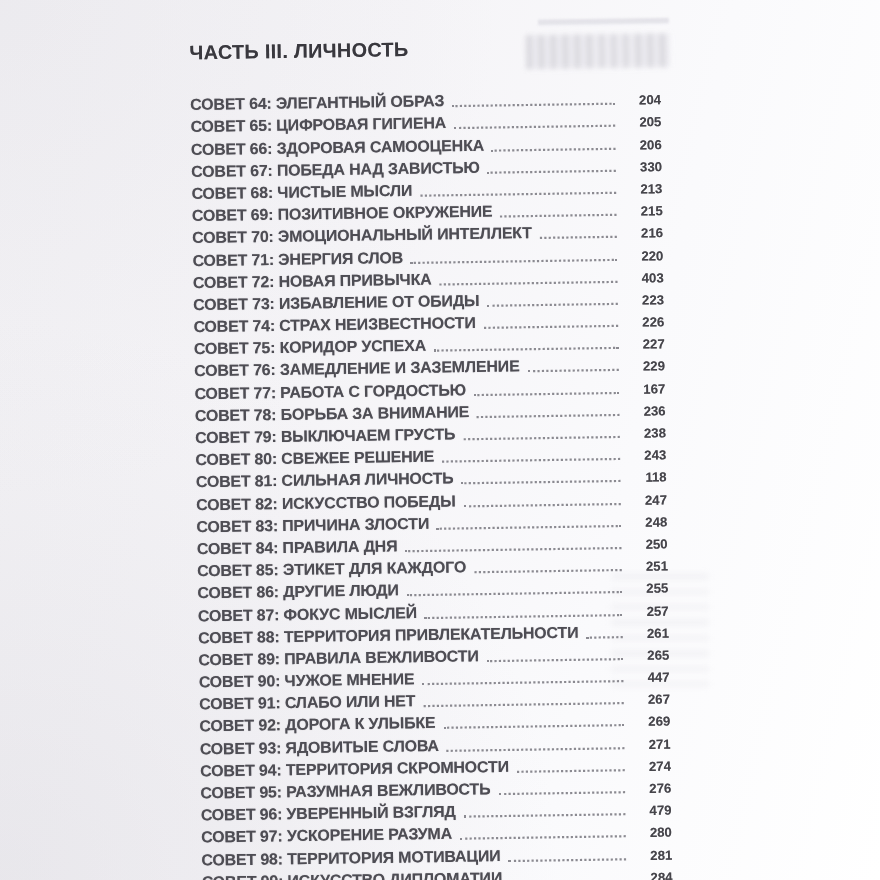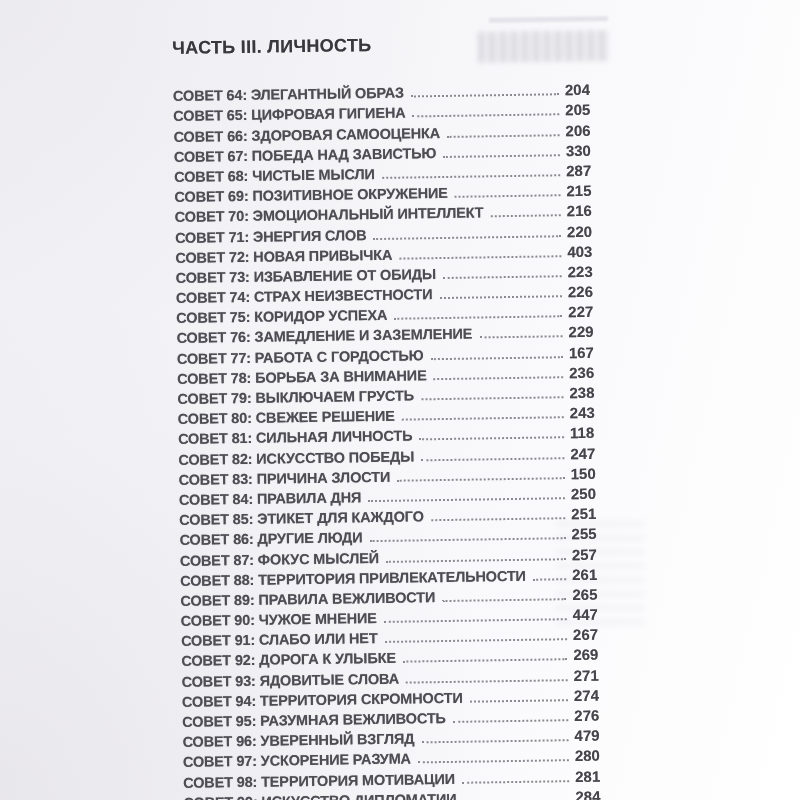--- a/index.html
+++ b/index.html
@@ -57,21 +57,22 @@
   }
   .row .dots {
     flex: 1 1 auto;
     min-width: 26px;
     margin: 0 6px 3px 7px;
     border-bottom: 2px dotted #8b8a91;
     align-self: flex-end;
   }
   .row .p {
     width: 36px;
-    font-size: 15px;
+    text-align: right;
+    font-size: 12px;
     font-weight: 700;
     color: #46454b;
     text-shadow: 0 0 0.6px rgba(70,69,75,0.5);
   }
 
   
   .bleed-rule {
     position: absolute;
     left: 489px;
     top: 17px;
@@ -134,21 +135,21 @@
 
   <div class="row">
     <span class="t">СОВЕТ 67: ПОБЕДА НАД ЗАВИСТЬЮ</span>
     <span class="dots"></span>
     <span class="p">330</span>
   </div>
 
   <div class="row">
     <span class="t">СОВЕТ 68: ЧИСТЫЕ МЫСЛИ</span>
     <span class="dots"></span>
-    <span class="p">287</span>
+    <span class="p">213</span>
   </div>
 
   <div class="row">
     <span class="t">СОВЕТ 69: ПОЗИТИВНОЕ ОКРУЖЕНИЕ</span>
     <span class="dots"></span>
     <span class="p">215</span>
   </div>
 
   <div class="row">
     <span class="t">СОВЕТ 70: ЭМОЦИОНАЛЬНЫЙ ИНТЕЛЛЕКТ</span>
@@ -224,21 +225,21 @@
 
   <div class="row">
     <span class="t">СОВЕТ 82: ИСКУССТВО ПОБЕДЫ</span>
     <span class="dots"></span>
     <span class="p">247</span>
   </div>
 
   <div class="row">
     <span class="t">СОВЕТ 83: ПРИЧИНА ЗЛОСТИ</span>
     <span class="dots"></span>
-    <span class="p">150</span>
+    <span class="p">248</span>
   </div>
 
   <div class="row">
     <span class="t">СОВЕТ 84: ПРАВИЛА ДНЯ</span>
     <span class="dots"></span>
     <span class="p">250</span>
   </div>
 
   <div class="row">
     <span class="t">СОВЕТ 85: ЭТИКЕТ ДЛЯ КАЖДОГО</span>

